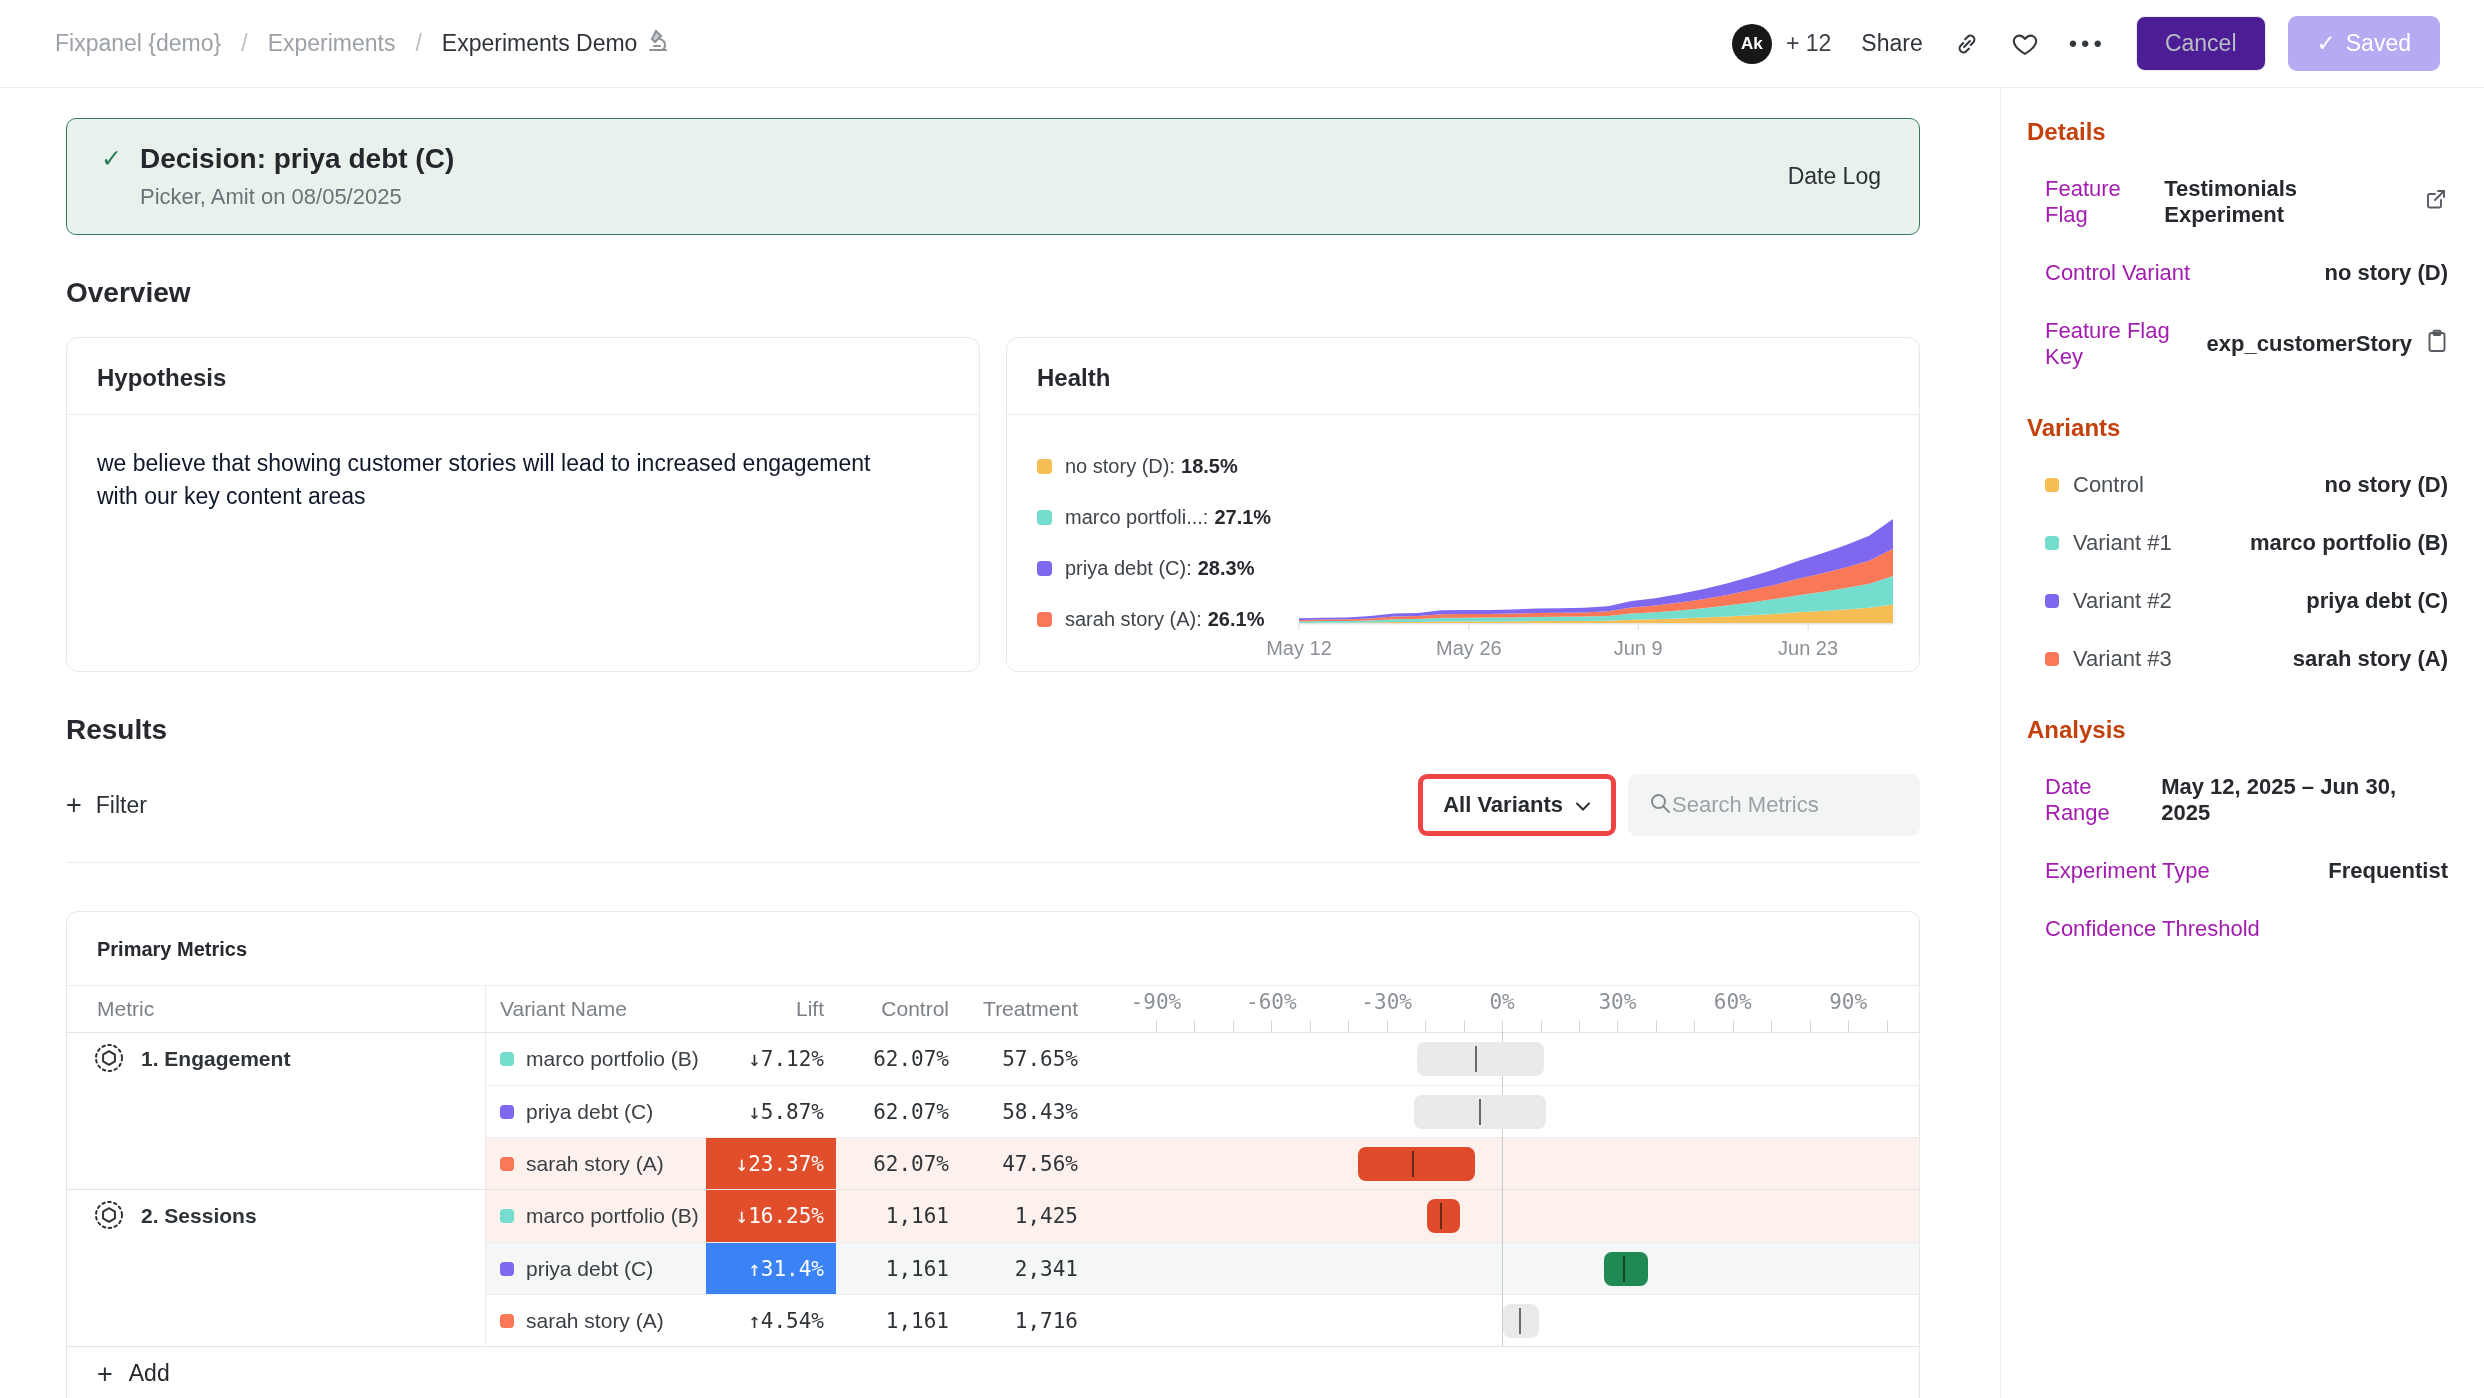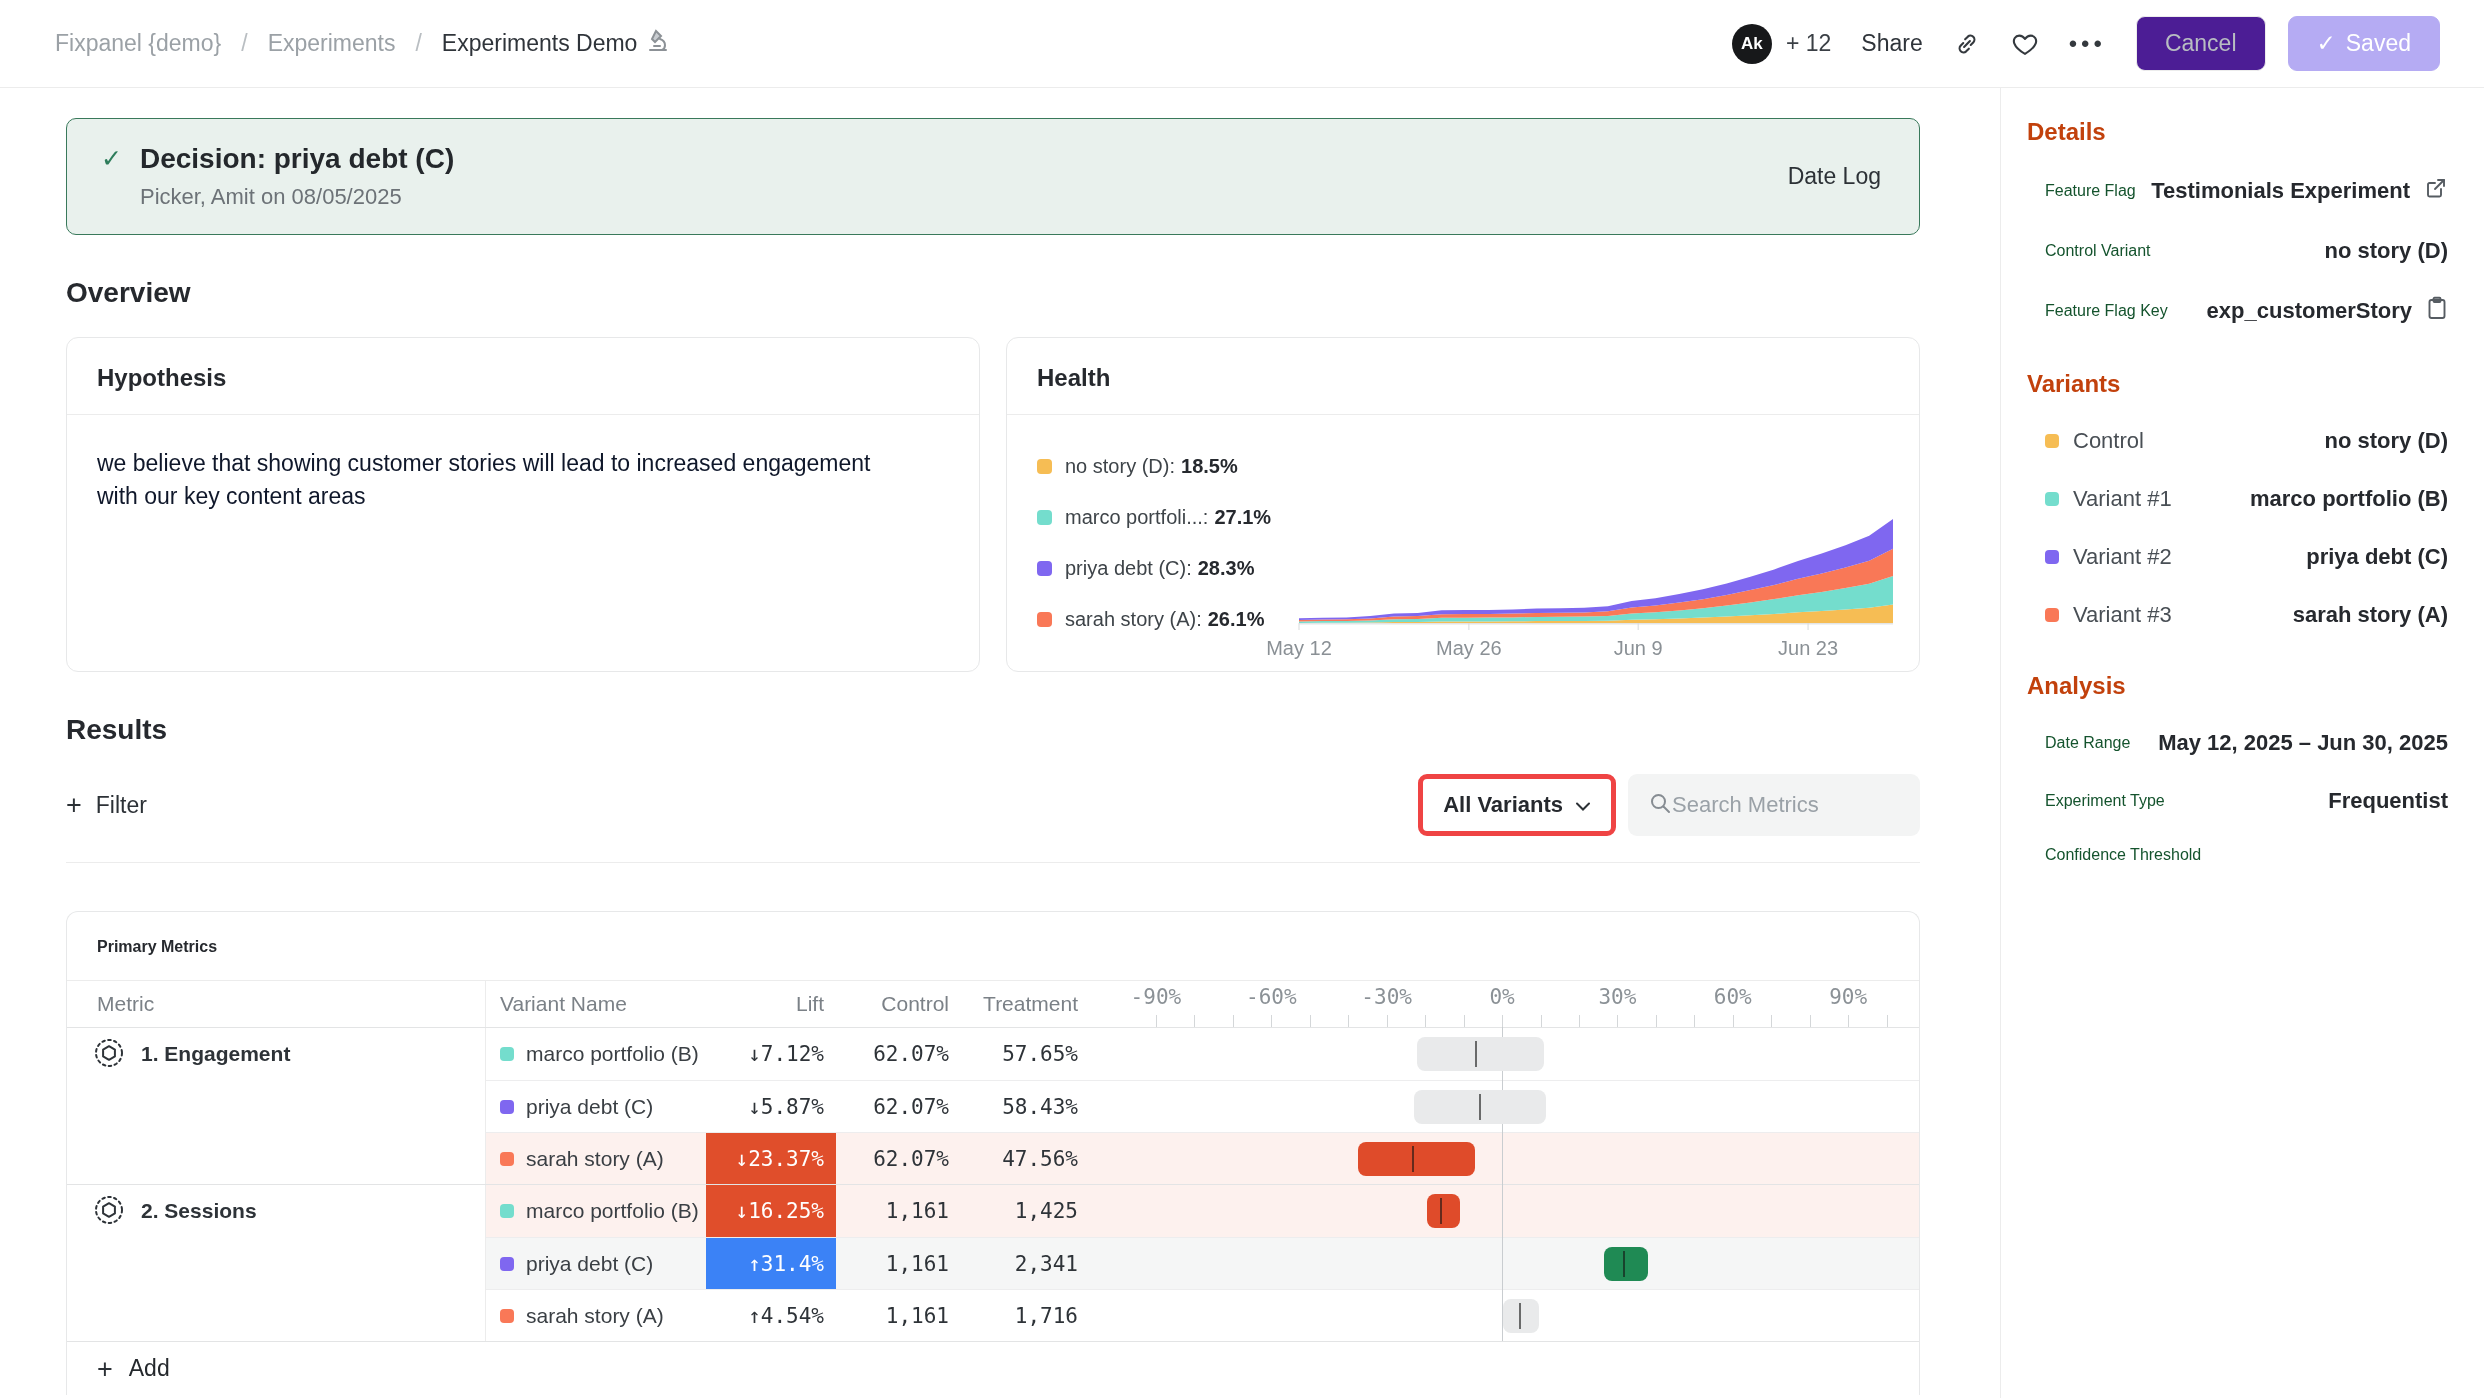--- a/index.html
+++ b/index.html
@@ -69,21 +69,21 @@
     background:#fff; padding:13px 20px; font-size:22px; font-weight:bold; color:#26292e; cursor:pointer; }
   .searchbox { display:flex; align-items:center; gap:0; background:#f3f4f4; border-radius:9px;
     padding:13px 20px; width:292px; }
   .searchbox input { border:none; outline:none; background:transparent; font-size:22px; width:100%;
     font-family:"Liberation Sans", sans-serif; color:#32373c; }
   .searchbox input::placeholder { color:#9aa1a7; }
   .rule { border:none; border-top:1px solid #ececec; margin:0; }
 
   
   .pm-card { margin-top:48px; border:1px solid #e7e8e9; border-radius:12px 12px 0 0; border-bottom:none; overflow:hidden; }
-  .pm-title { padding:26px 30px 24px 30px; font-size:16px; font-weight:bold; color:#26292e; border-bottom:1px solid #ececec; }
+  .pm-title { padding:26px 30px 24px 30px; font-size:20px; font-weight:bold; color:#26292e; border-bottom:1px solid #ececec; }
   .mono { font-family:"DejaVu Sans Mono", monospace; }
 
   .thead { display:flex; height:46px; align-items:stretch; font-size:21px; color:#7b8187; }
   .th { display:flex; align-items:center; }
   .c-metric { width:419px; padding-left:30px; border-right:1px solid #ececec; }
   .c-variant { width:220px; padding-left:14px; }
   .c-lift { width:130px; justify-content:flex-end; padding-right:12px; }
   .c-control { width:117px; justify-content:flex-end; padding-right:4px; }
   .c-treat { width:127px; justify-content:flex-end; padding-right:2px; }
   .c-gap { width:41px; }
@@ -119,21 +119,21 @@
   .bar-green { background:#1f8a54; }
   .bar-mean { position:absolute; top:4px; bottom:4px; width:2px; background:rgba(20,20,20,.6); }
 
   .add-row { display:flex; align-items:center; gap:16px; border-top:1px solid #e3e4e5;
     padding:13px 0 13px 30px; font-size:23px; color:#24282c; cursor:pointer; }
 
   
   .sec-title { font-size:24px; font-weight:bold; color:#c2410c; margin-bottom:30px; }
   .sec { margin-bottom:44px; }
   .kv { display:flex; align-items:center; justify-content:space-between; margin:0 0 32px 18px; }
-  .kv-label { font-size:16px; color:#14532d; }
+  .kv-label { font-size:22px; color:#a21caf; }
   .kv-value { font-size:22px; font-weight:bold; color:#26292e; display:flex; align-items:center; gap:14px; }
   .kv-value svg { stroke:#565c62; cursor:pointer; }
   .var-left { display:flex; align-items:center; gap:14px; font-size:22px; color:#494f55; }
 </style>
 </head>
 <body>
 
 <div class="topbar">
   <div class="crumbs">
     <span class="crumb">Fixpanel {demo}</span>

